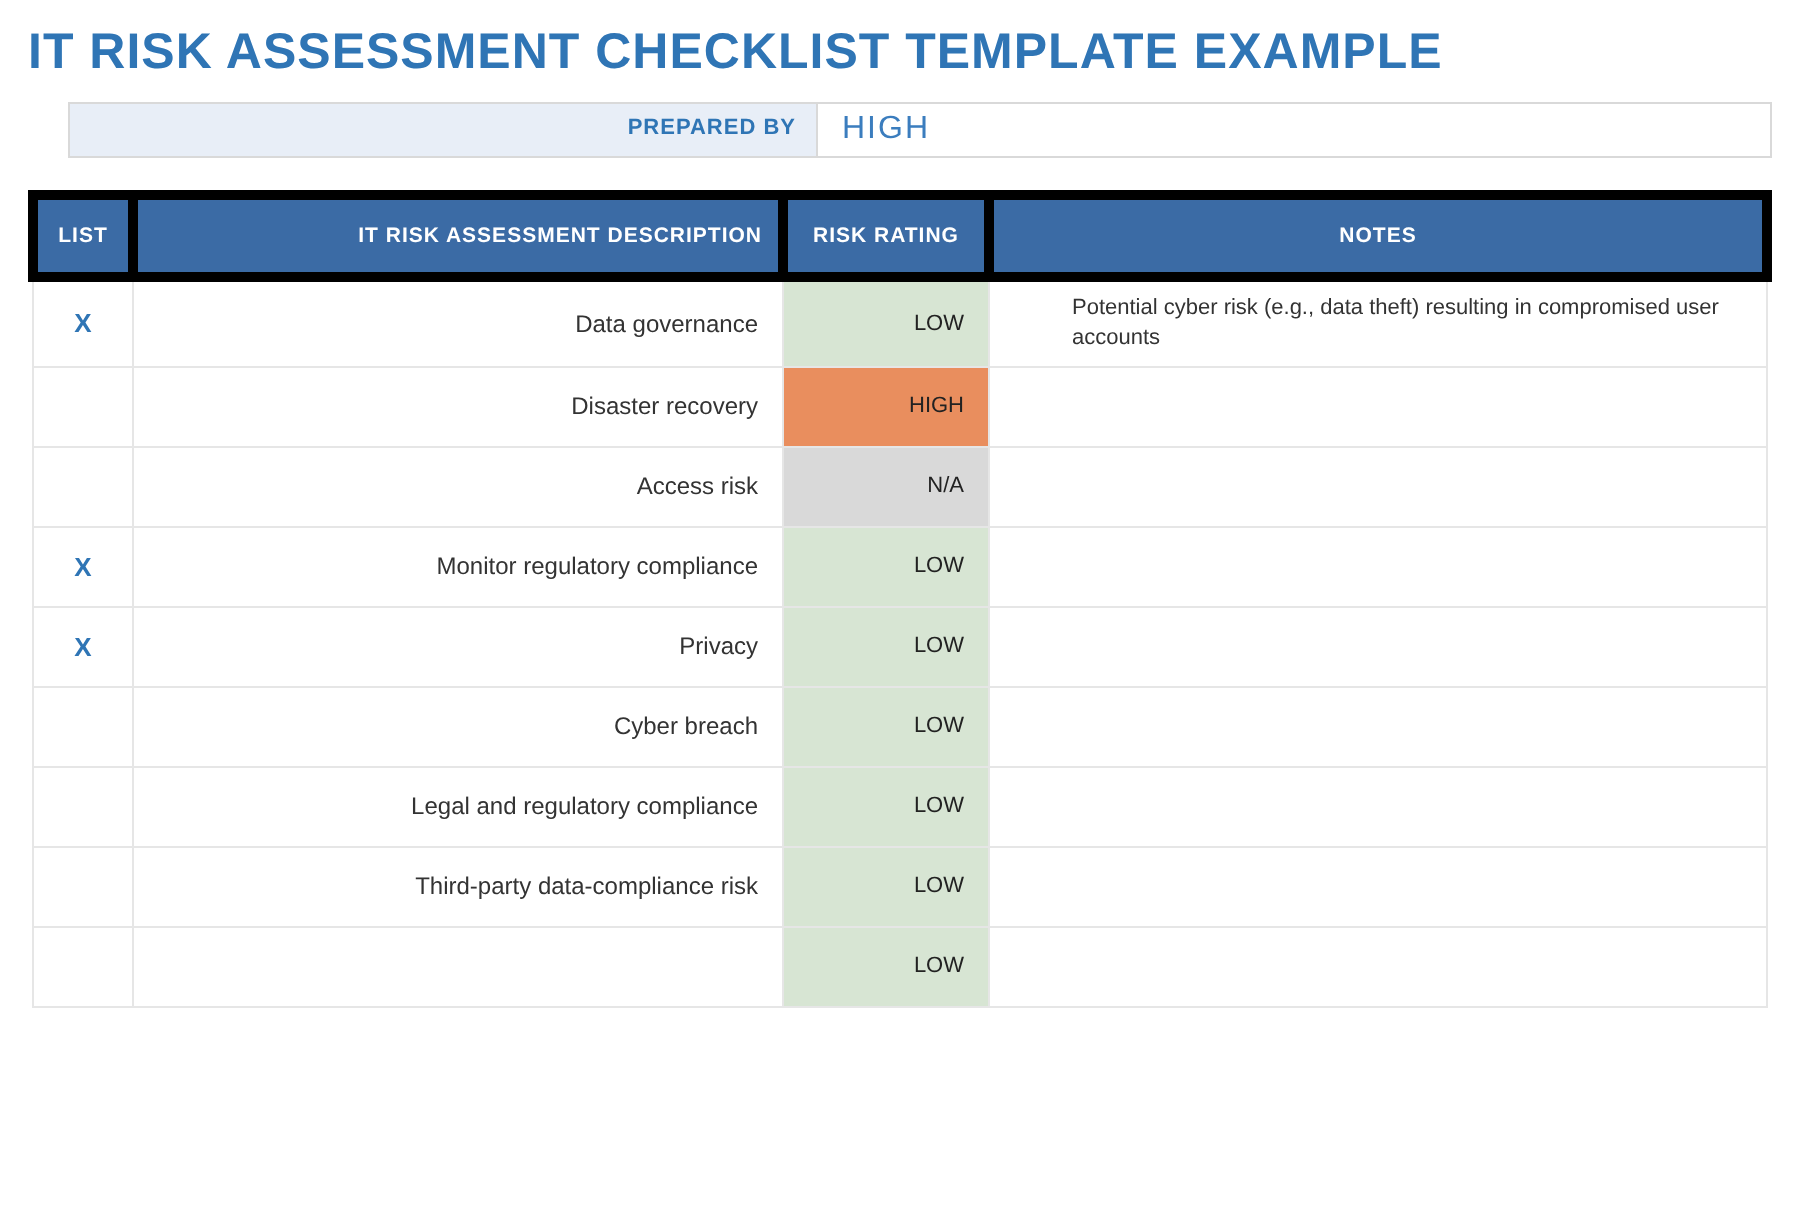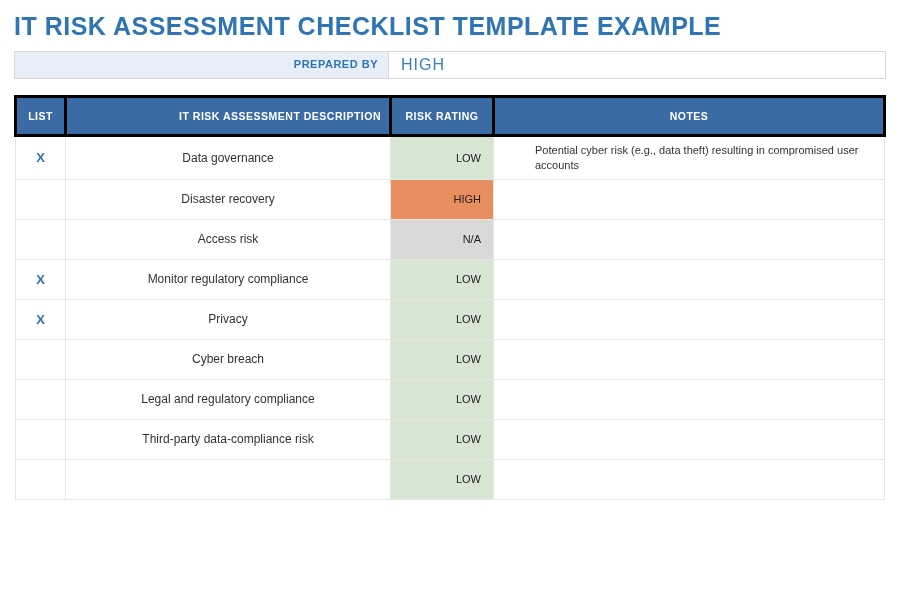--- a/index.html
+++ b/index.html
@@ -24,20 +24,21 @@
     .prep-label {
       width: 375px;
       background: #E8EEF7;
       border: 1px solid #D9D9D9;
       padding: 6px 10px;
       font-size: 11px;
       font-weight: 700;
       color: #2F75B5;
       text-align: right;
       letter-spacing: 0.5px;
+      margin-left: 20px;
     }
     .prep-value {
       flex: 1;
       border: 1px solid #D9D9D9;
       border-left: none;
       padding: 4px 12px;
       color: #3B7DBE;
       font-size: 16px;
       letter-spacing: 1px;
     }
@@ -50,41 +51,41 @@
     col.c-desc { width: 325px; }
     col.c-risk { width: 103px; }
     col.c-notes { width: auto; }
     th {
       background: #3B6BA5;
       color: #fff;
       font-size: 10.5px;
       font-weight: 700;
       letter-spacing: 0.5px;
       padding: 12px 8px;
-      border: 3px solid #000000;
+      border: 5px solid #000000;
       text-align: center;
     }
     th.th-desc { text-align: right; padding-left: 14px; }
     td {
       border: 1px solid #E6E6E6;
       padding: 0 12px;
       font-size: 12px;
       color: #333;
       height: 40px;
       vertical-align: middle;
       background: #fff;
     }
     td.cell-list {
       text-align: center;
       color: #2F75B5;
       font-weight: 700;
       font-size: 13px;
     }
     td.cell-desc {
-      text-align: center;
+      text-align: right;
     }
     td.cell-risk {
       text-align: right;
       font-size: 11px;
       font-weight: 400;
       color: #222;
     }
     td.cell-notes {
       font-size: 11px;
       line-height: 1.35;

